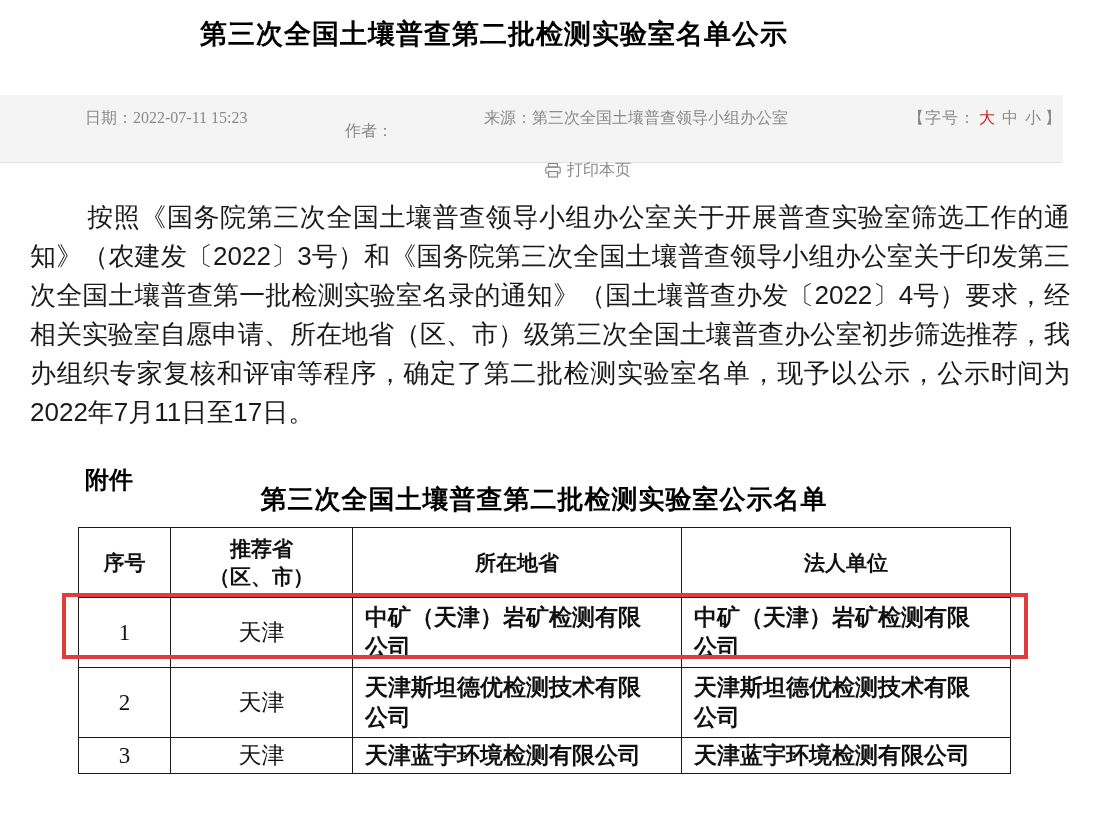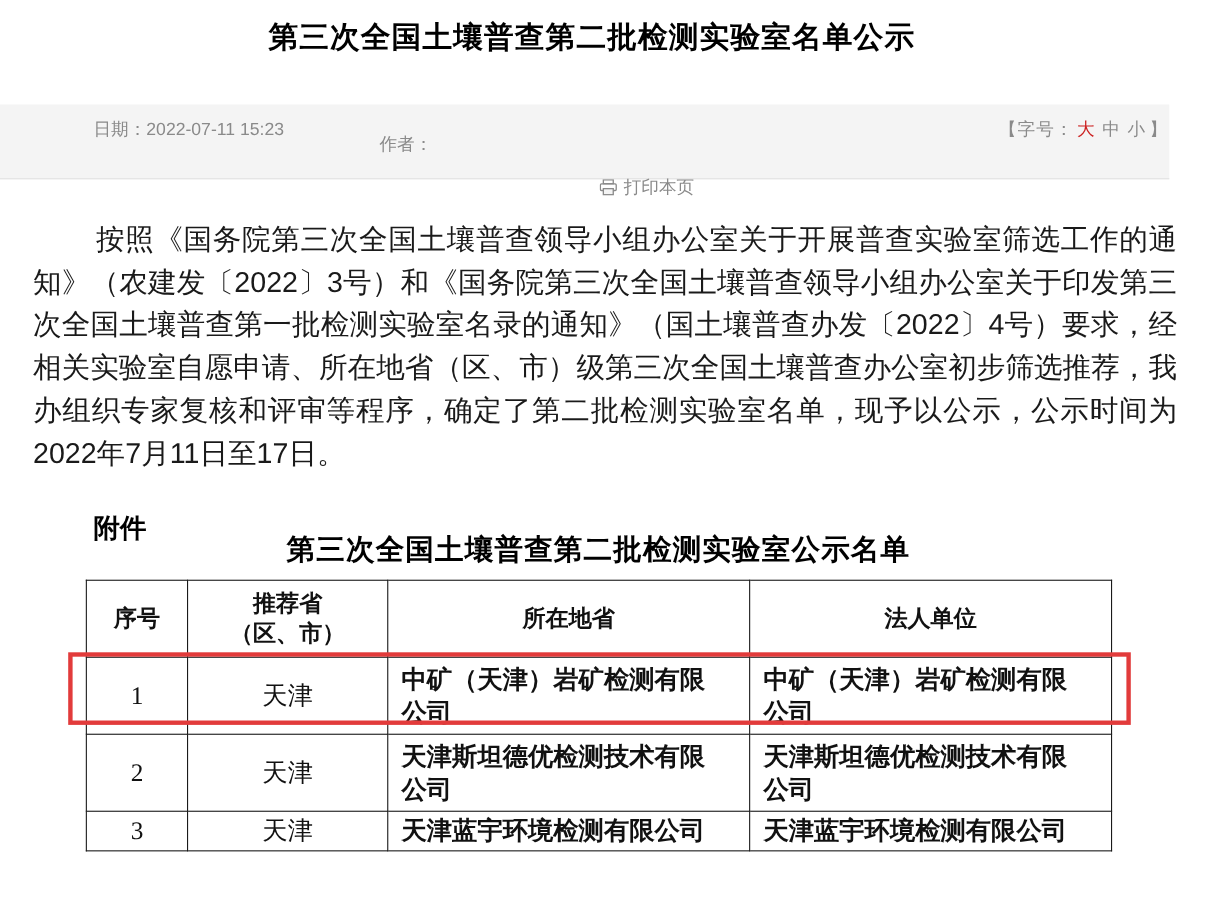--- a/index.html
+++ b/index.html
@@ -3,27 +3,26 @@
 <meta charset="utf-8">
 <style>
   * { margin: 0; padding: 0; box-sizing: border-box; }
   html, body { width: 1100px; height: 820px; background: #ffffff; overflow: hidden; }
   body { font-family: "Liberation Sans", "DejaVu Sans", sans-serif; position: relative; }
 
   .page-title {
     position: absolute; top: 16px; left: 0; width: 988px;
     text-align: center; font-size: 27px; font-weight: bold; color: #000;
     letter-spacing: 1px;
-    margin-left: 44px;
   }
 
   .meta-bar {
     position: absolute; top: 95px; left: 0; width: 1063px; height: 68px;
     background: #f4f4f4; border-bottom: 1px solid #e2e2e2;
-    color: #8a8a8a; font-size: 16px;
+    color: #8a8a8a; font-size: 16px; font-family: Liberation Serif, serif;
   }
   .meta-date   { position: absolute; left: 85px;  top: 13px; }
   .meta-author { position: absolute; left: 345px; top: 26px; }
   .meta-source { position: absolute; left: 484px; top: 13px; }
   .meta-print  { position: absolute; left: 545px; top: 37px; display: flex; align-items: center; gap: 6px; cursor: pointer; margin-top: 28px; }
   .meta-print svg { display: block; }
   .meta-fontsize { position: absolute; left: 886px; top: 13px; letter-spacing: 1px; margin-left: 22px; }
   .fs-opt { margin: 0 3px; cursor: pointer; }
   .fs-large { color: #cc2222; }
 
@@ -73,20 +72,21 @@
   }
 </style>
 </head>
 <body>
 
 <h1 class="page-title">第三次全国土壤普查第二批检测实验室名单公示</h1>
 
 <div class="meta-bar">
   <div class="meta-date"><span>日期：</span><span>2022-07-11 15:23</span></div>
   <div class="meta-author"><span>作者：</span></div>
+  <div class="meta-source"><span>来源：</span><span>第三次全国土壤普查领导小组办公室</span></div>
   <div class="meta-print">
     <span>
       <svg width="16" height="15" viewBox="0 0 16 15">
         <rect x="3.5" y="0.5" width="9" height="3.5" fill="none" stroke="#8a8a8a" stroke-width="1.2"></rect>
         <rect x="0.8" y="4.2" width="14.4" height="6" fill="none" stroke="#8a8a8a" stroke-width="1.2" rx="1"></rect>
         <rect x="3.5" y="8.5" width="9" height="5.5" fill="#f4f4f4" stroke="#8a8a8a" stroke-width="1.2"></rect>
       </svg>
     </span>
     <span>打印本页</span>
   </div>

